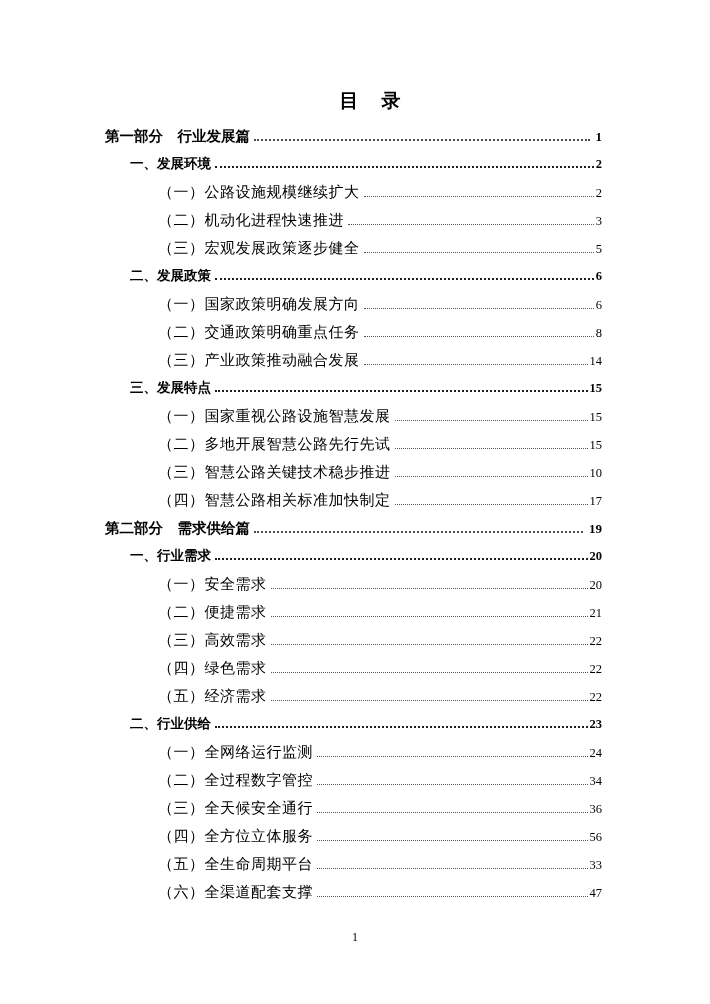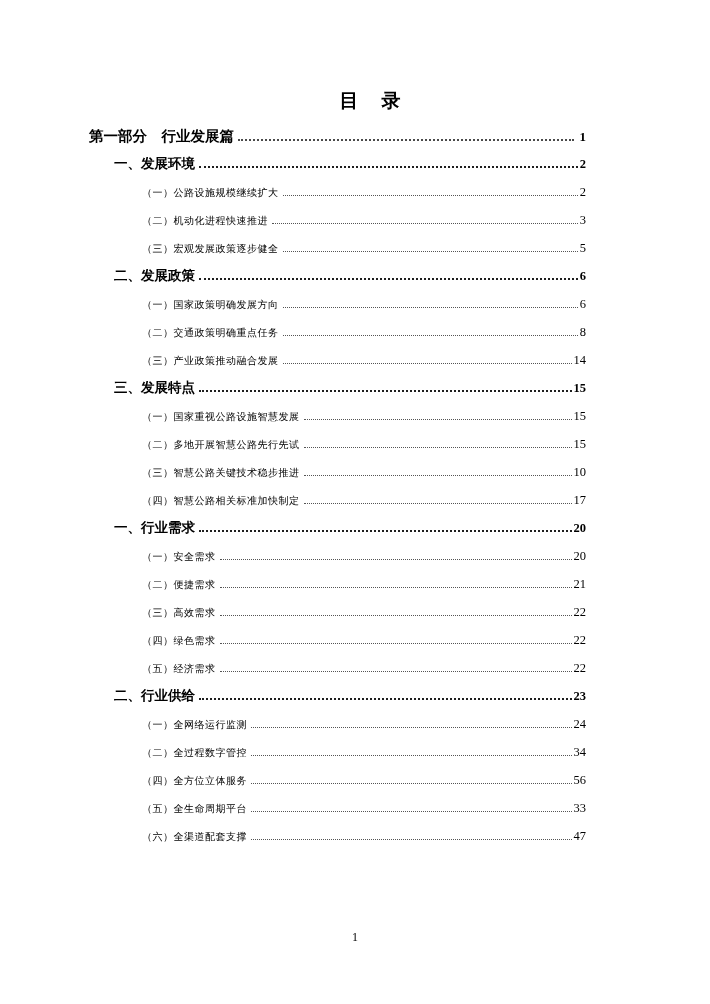--- a/index.html
+++ b/index.html
@@ -20,21 +20,21 @@
     text-align: center;
     font-size: 19px;
     font-weight: bold;
     letter-spacing: 2px;
     line-height: 26px;
     margin: 0;
   }
   .toc {
     position: absolute;
     top: 122px;
-    left: 89px;
+    left: 105px;
     width: 497px;
   }
   .row {
     display: flex;
     align-items: baseline;
     height: 28px;
     line-height: 28px;
     white-space: nowrap;
   }
   .label { flex: 0 0 auto; }
@@ -50,21 +50,21 @@
   .lv0 .label   { font-size: 14.5px; font-weight: bold; }
   .lv0 .pagenum { font-weight: bold; font-size: 13px; }
   .lv0 .dots    { margin-right: 6px; border-bottom-color: #4a4a4a; }
   
   .lv1 { padding-left: 25px; }
   .lv1 .label   { font-size: 13.5px; font-weight: bold; }
   .lv1 .pagenum { font-weight: bold; }
   .lv1 .dots    { border-bottom: 2px dotted #1e1e1e; }
   
   .lv2 { padding-left: 53px; }
-  .lv2 .label   { font-size: 10px; font-weight: normal; letter-spacing: 0.5px; }
+  .lv2 .label   { font-size: 15px; font-weight: normal; letter-spacing: 0.5px; }
   .lv2 .dots    { border-bottom: 1.5px dotted #555555; }
   .footer-pagenum {
     position: absolute;
     top: 930px;
     left: 0;
     width: 100%;
     text-align: center;
     font-size: 12px;
   }
 </style>
@@ -154,20 +154,25 @@
       <span class="dots"></span>
       <span class="pagenum">10</span>
     </div>
 
     <div class="row lv2">
       <span class="label">（四）智慧公路相关标准加快制定</span>
       <span class="dots"></span>
       <span class="pagenum">17</span>
     </div>
 
+    <div class="row lv0">
+      <span class="label">第二部分　需求供给篇</span>
+      <span class="dots"></span>
+      <span class="pagenum">19</span>
+    </div>
 
     <div class="row lv1">
       <span class="label">一、行业需求</span>
       <span class="dots"></span>
       <span class="pagenum">20</span>
     </div>
 
     <div class="row lv2">
       <span class="label">（一）安全需求</span>
       <span class="dots"></span>
@@ -209,20 +214,25 @@
       <span class="dots"></span>
       <span class="pagenum">24</span>
     </div>
 
     <div class="row lv2">
       <span class="label">（二）全过程数字管控</span>
       <span class="dots"></span>
       <span class="pagenum">34</span>
     </div>
 
+    <div class="row lv2">
+      <span class="label">（三）全天候安全通行</span>
+      <span class="dots"></span>
+      <span class="pagenum">36</span>
+    </div>
 
     <div class="row lv2">
       <span class="label">（四）全方位立体服务</span>
       <span class="dots"></span>
       <span class="pagenum">56</span>
     </div>
 
     <div class="row lv2">
       <span class="label">（五）全生命周期平台</span>
       <span class="dots"></span>

